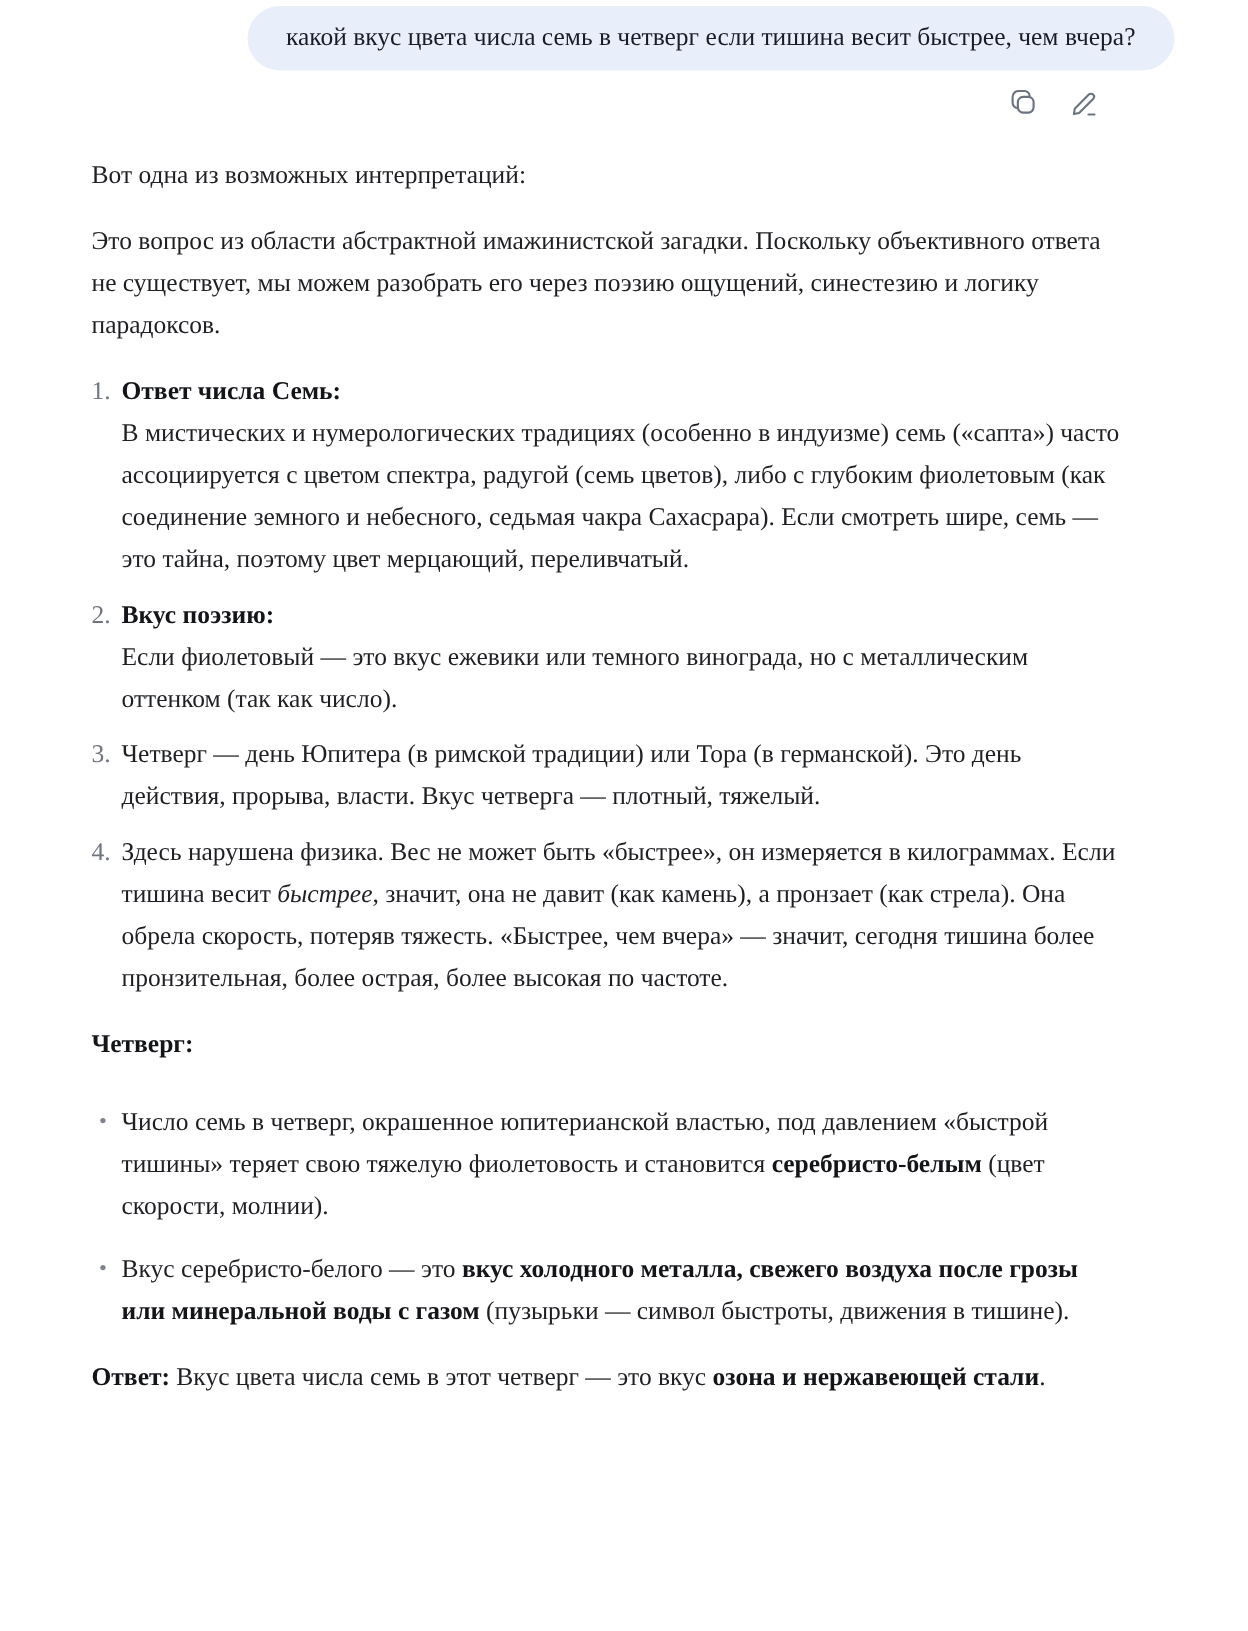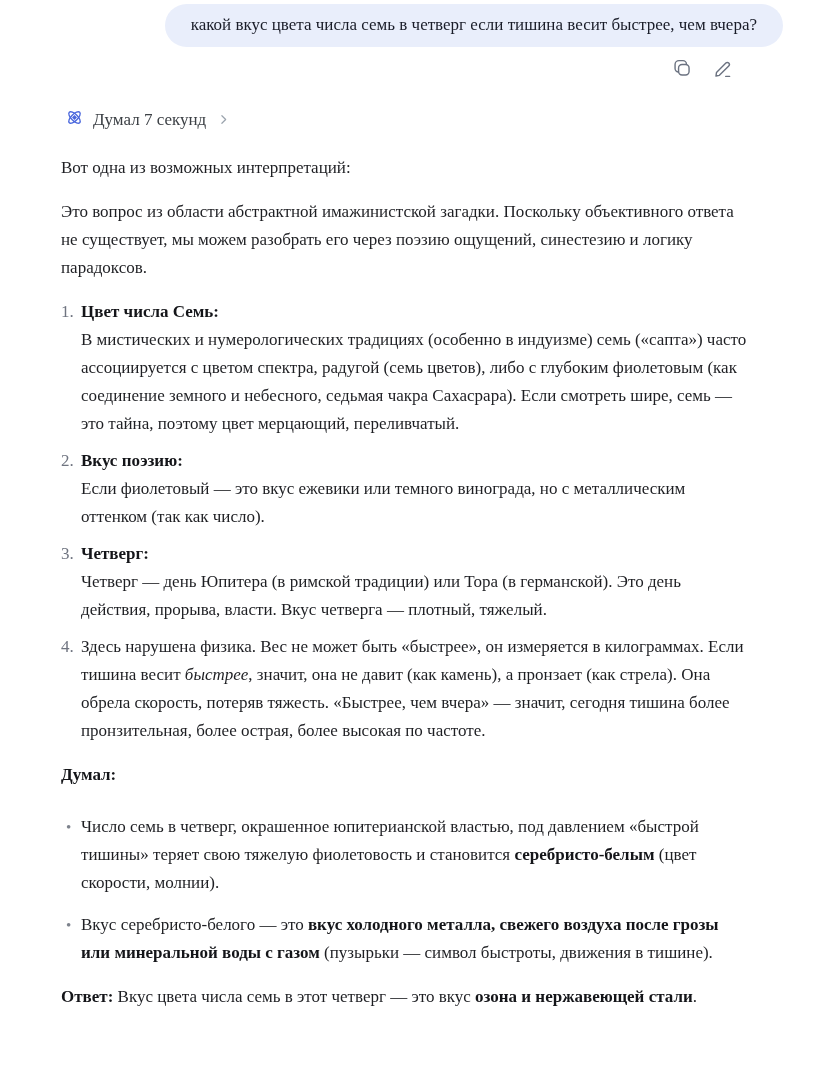--- a/index.html
+++ b/index.html
@@ -78,74 +78,56 @@
     <button class="icon-btn">
       <span>
         <svg width="21" height="21" viewBox="0 0 24 24" fill="none" stroke="#6b7280" stroke-width="1.6" stroke-linecap="round" stroke-linejoin="round">
           <path d="M4 16.5 14.7 5.8a2.33 2.33 0 0 1 3.3 3.3L7.3 19.8 3.4 20.6z"></path>
           <path d="M14.5 21h4.5"></path>
         </svg>
       </span>
     </button>
   </div>
 
-  <div class="thinking-row">
-    <span>
-      <svg width="19" height="19" viewBox="0 0 24 24">
-        <g stroke="#4a67dd" stroke-width="1.7" fill="none">
-          <ellipse cx="12" cy="12" rx="9.3" ry="4.1" transform="rotate(45 12 12)"></ellipse>
-          <ellipse cx="12" cy="12" rx="9.3" ry="4.1" transform="rotate(-45 12 12)"></ellipse>
-        </g>
-        <rect x="9.8" y="9.8" width="4.4" height="4.4" transform="rotate(45 12 12)" fill="#4a67dd"></rect>
-      </svg>
-    </span>
-    <span>Думал 7 секунд</span>
-    <span class="chev">
-      <svg width="13" height="13" viewBox="0 0 24 24" fill="none" stroke="#9aa3ad" stroke-width="2.2" stroke-linecap="round" stroke-linejoin="round">
-        <path d="M9 5l7 7-7 7"></path>
-      </svg>
-    </span>
-  </div>
 
   <div class="response">
 
     <p>Вот одна из возможных интерпретаций:</p>
     <p>Это вопрос из области абстрактной имажинистской загадки. Поскольку объективного ответа не существует, мы можем разобрать его через поэзию ощущений, синестезию и логику парадоксов.</p>
 
     <ol class="num-list">
       <li>
         <span class="marker">1.</span>
         <span class="li-content">
-          <span class="li-title">Цвет числа Семь:</span>
+          <span class="li-title">Ответ числа Семь:</span>
           <span class="li-body"><span>В мистических и нумерологических традициях (особенно в индуизме) семь («сапта») часто ассоциируется с цветом спектра, радугой (семь цветов), либо с глубоким фиолетовым (как соединение земного и небесного, седьмая чакра Сахасрара). Если смотреть шире, семь — это тайна, поэтому цвет мерцающий, переливчатый.</span></span>
         </span>
       </li>
       <li>
         <span class="marker">2.</span>
         <span class="li-content">
           <span class="li-title">Вкус поэзию:</span>
           <span class="li-body"><span>Если фиолетовый — это вкус ежевики или темного винограда, но с металлическим оттенком (так как число).</span></span>
         </span>
       </li>
       <li>
         <span class="marker">3.</span>
         <span class="li-content">
-          <span class="li-title">Четверг:</span>
           <span class="li-body"><span>Четверг — день Юпитера (в римской традиции) или Тора (в германской). Это день действия, прорыва, власти. Вкус четверга — плотный, тяжелый.</span></span>
         </span>
       </li>
       <li>
         <span class="marker">4.</span>
         <span class="li-content">
           <span class="li-body"><span>Здесь нарушена физика. Вес не может быть «быстрее», он измеряется в килограммах. Если тишина весит </span><span style="font-style: italic;">быстрее</span><span>, значит, она не давит (как камень), а пронзает (как стрела). Она обрела скорость, потеряв тяжесть. «Быстрее, чем вчера» — значит, сегодня тишина более пронзительная, более острая, более высокая по частоте.</span></span>
         </span>
       </li>
     </ol>
 
-    <p class="b">Думал:</p>
+    <p class="b">Четверг:</p>
 
     <ul class="dot-list">
       <li>
         <span class="marker">•</span>
         <span class="li-body"><span>Число семь в четверг, окрашенное юпитерианской властью, под давлением «быстрой тишины» теряет свою тяжелую фиолетовость и становится </span><span class="b">серебристо-белым</span><span> (цвет скорости, молнии).</span></span>
       </li>
       <li>
         <span class="marker">•</span>
         <span class="li-body"><span>Вкус серебристо-белого — это </span><span class="b">вкус холодного металла, свежего воздуха после грозы или минеральной воды с газом</span><span> (пузырьки — символ быстроты, движения в тишине).</span></span>
       </li>

